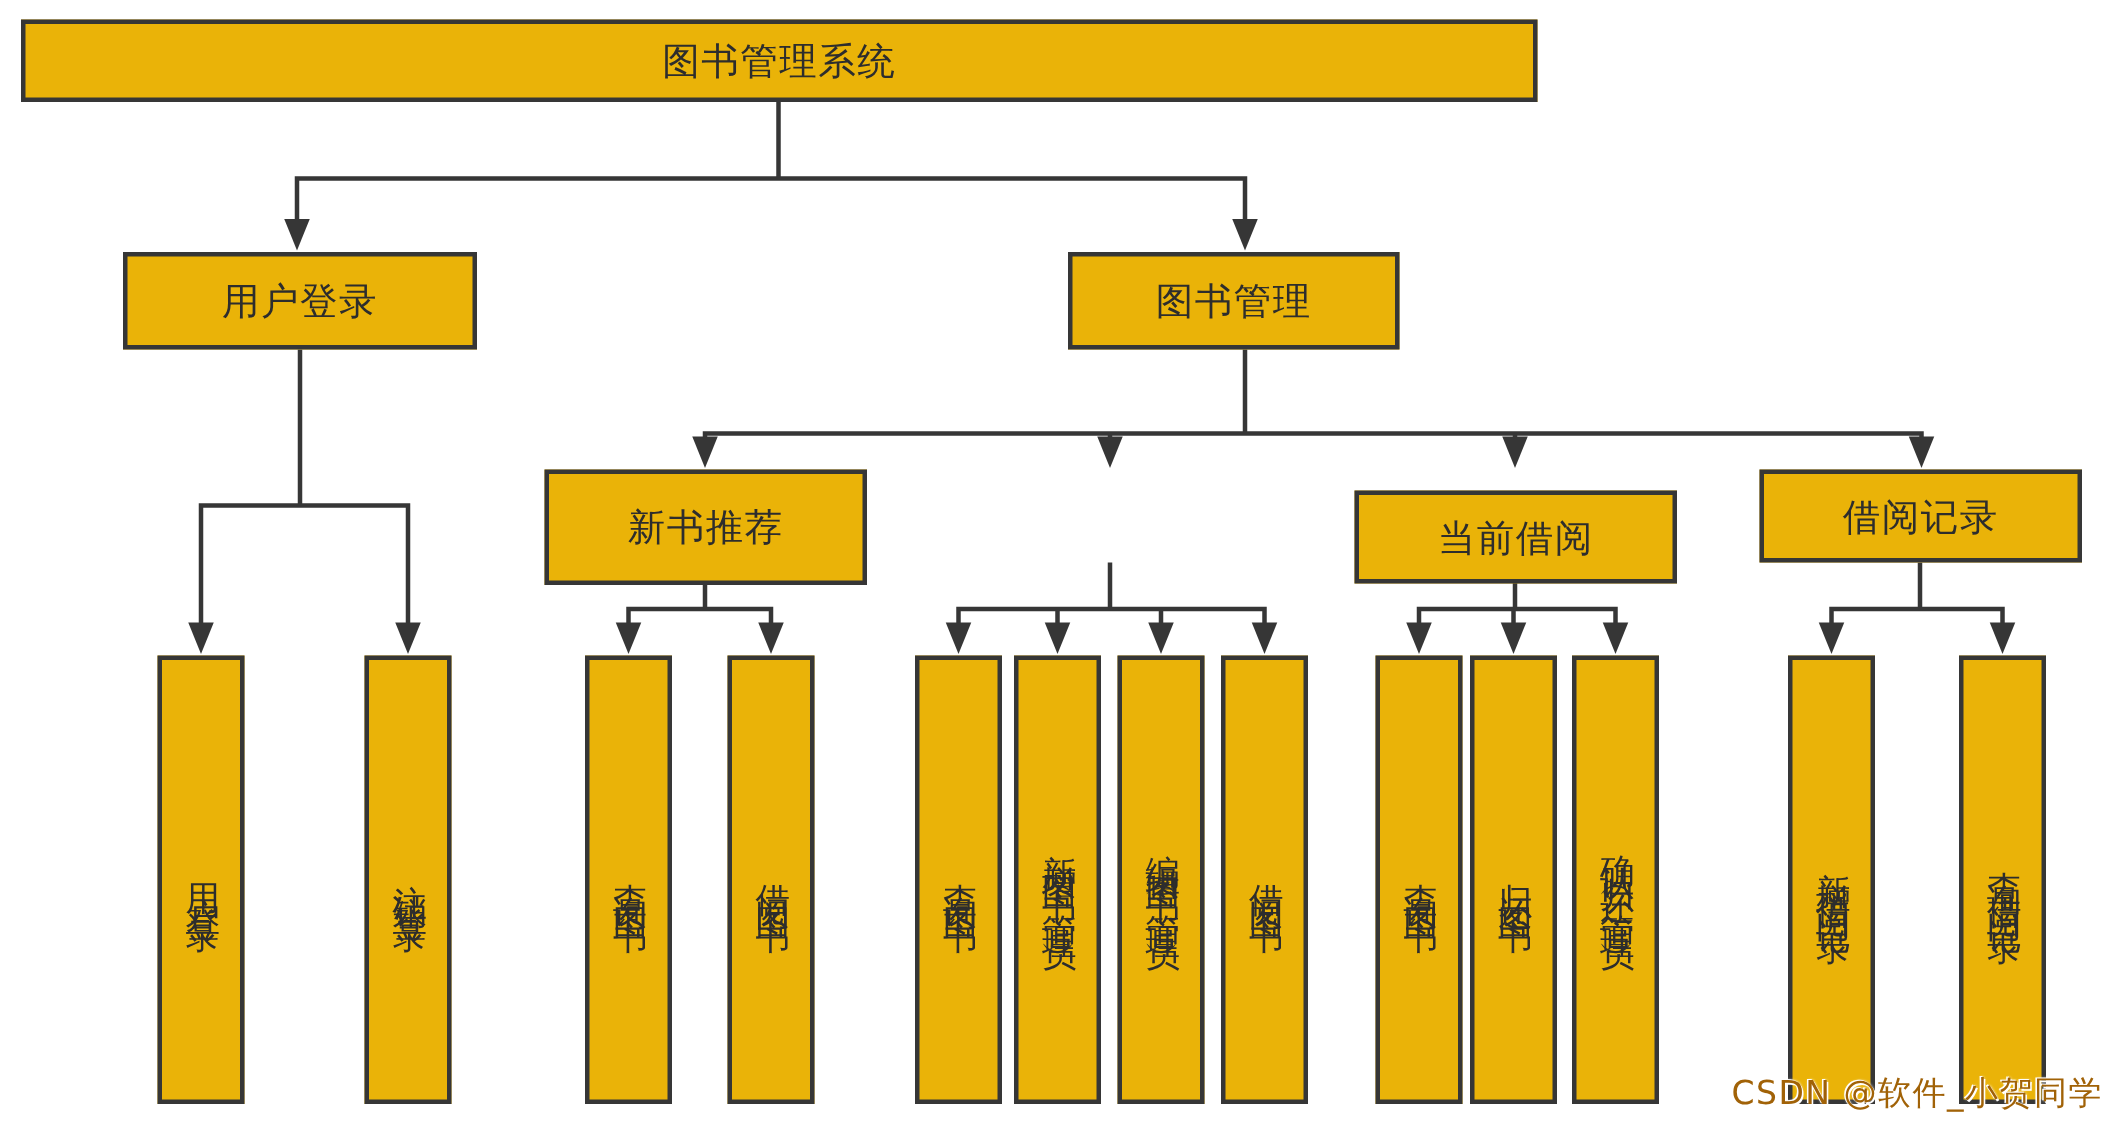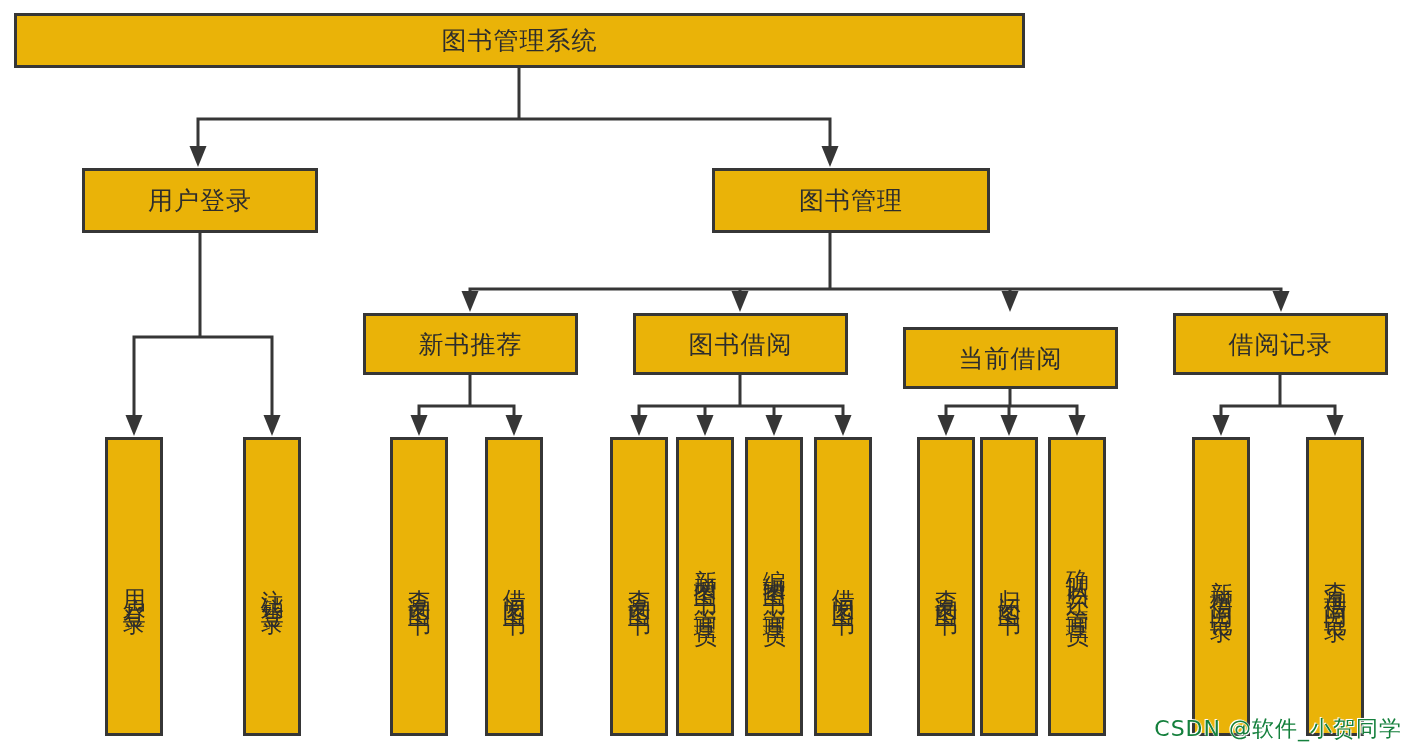--- a/index.html
+++ b/index.html
@@ -36,21 +36,21 @@
     font-size: 23px;
     letter-spacing: 8px;
     line-height: 1.1;
     white-space: normal;
   }
   .watermark {
     position: absolute;
     right: 3px;
     bottom: 3px;
     font-size: 22px;
-    color: #15803d;
+    color: #a16207;
     text-shadow: 1px 1px 0 #ffffff, -1px -1px 0 #ffffff, 0 0 2px #ffffff;
     letter-spacing: 1px;
     z-index: 5;
     margin-left: 48px;
   }
 </style>
 </head>
 <body>
 
 <div class="canvas">
@@ -94,24 +94,23 @@
       <polygon points="1000.5,415 1017.5,415 1009,436"></polygon>
       <polygon points="1068.5,415 1085.5,415 1077,436"></polygon>
       <polygon points="1212.5,415 1229.5,415 1221,436"></polygon>
       <polygon points="1326.5,415 1343.5,415 1335,436"></polygon>
     </g>
   </svg>
 
   <div class="box" style="left:14px; top:13px; width:1011px; height:55px;">图书管理系统</div>
 
   <div class="box" style="left:82px; top:168px; width:236px; height:65px;">用户登录</div>
-  <div class="box" style="left:712px; top:168px; width:278px; height:65px;">图书管理</div>
+  <div class="box" style="left:712px; top:168px; width:221px; height:65px;">图书管理</div>
 
-  <div class="box" style="left:363px; top:313px; width:215px; height:62px;">新书推荐</div>
-  <div class="box" style="left:633px; top:313px; width:215px; height:62px;">图书借阅</div>
+  <div class="box" style="left:363px; top:313px; width:215px; height:77px;">新书推荐</div>
   <div class="box" style="left:903px; top:313px; width:215px; height:62px;margin-top:14px;">当前借阅</div>
   <div class="box" style="left:1173px; top:313px; width:215px; height:62px;">借阅记录</div>
 
   <div class="box leaf" style="left:105px; top:437px; width:58px; height:299px;">用户登录</div>
   <div class="box leaf" style="left:243px; top:437px; width:58px; height:299px;">注销登录</div>
 
   <div class="box leaf" style="left:390px; top:437px; width:58px; height:299px;">查询图书</div>
   <div class="box leaf" style="left:485px; top:437px; width:58px; height:299px;">借阅图书</div>
 
   <div class="box leaf" style="left:610px; top:437px; width:58px; height:299px;">查询图书</div>

